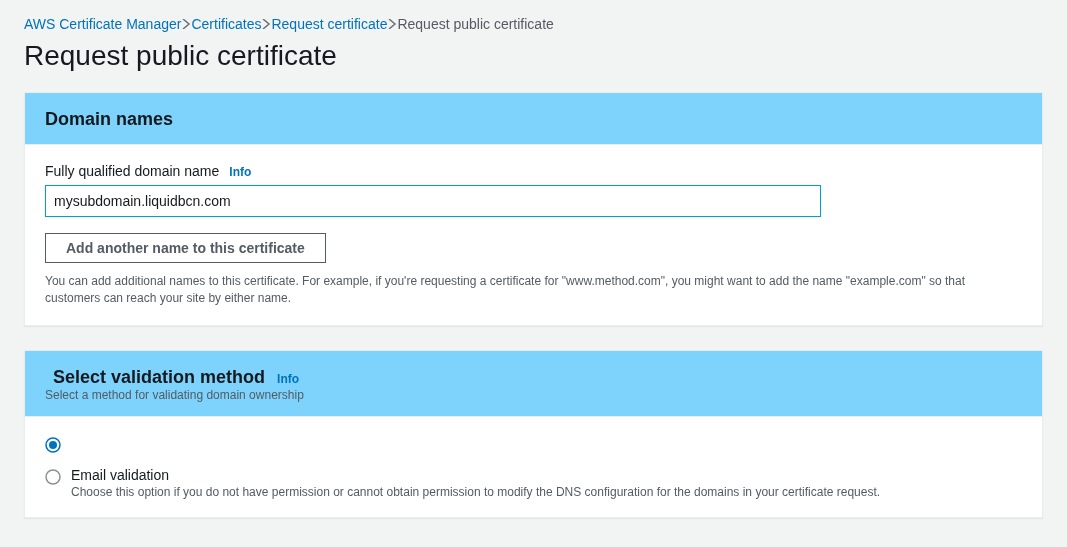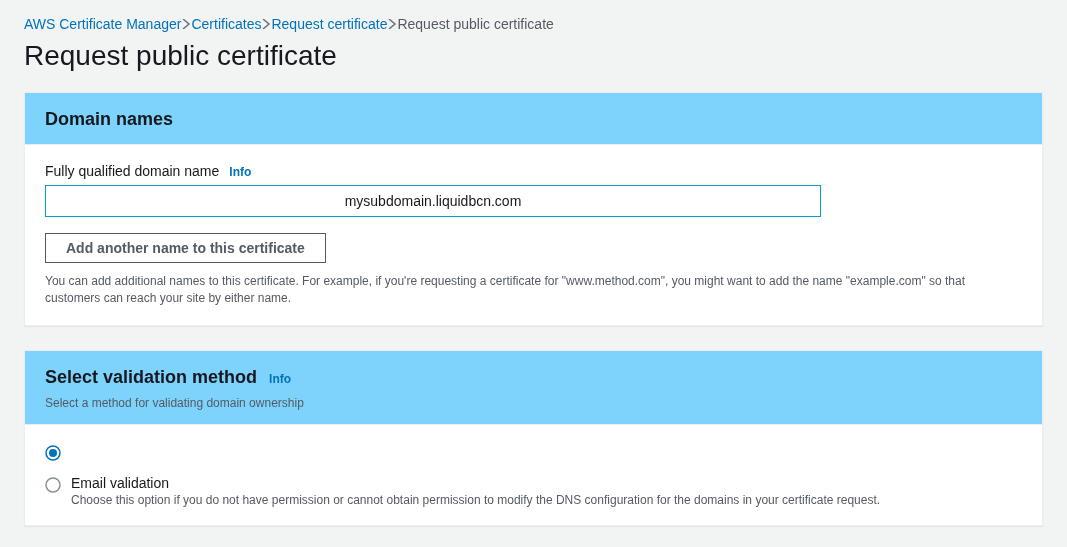--- a/index.html
+++ b/index.html
@@ -40,21 +40,21 @@
     background: #7dd3fc;
   }
   .panel-title {
     font-size: 18px;
     font-weight: 700;
     color: #16191f;
   }
   .panel-subtext {
     font-size: 12px;
     color: #545b64;
-    margin-top: 8px;
+    margin-top: 0;
   }
   .panel-body { padding: 18px 20px 18px 20px; }
   .field-label {
     font-size: 14px;
     color: #16191f;
     margin-bottom: 6px;
     display: flex;
     align-items: baseline;
     gap: 10px;
   }
@@ -66,21 +66,20 @@
   }
   .text-input {
     width: 776px;
     max-width: 100%;
     height: 32px;
     border: 1px solid #00a1c9;
     padding: 4px 8px;
     font-size: 14px;
     color: #16191f;
     outline: none;
-    text-align: center;
   }
   .btn {
     display: inline-block;
     border: 1px solid #545b64;
     background: #fff;
     color: #545b64;
     font-weight: 700;
     font-size: 14px;
     padding: 6px 20px;
     cursor: pointer;
@@ -144,21 +143,21 @@
       <input type="text" class="text-input" value="mysubdomain.liquidbcn.com" style="">
       <div>
         <button class="btn">Add another name to this certificate</button>
       </div>
       <div class="help-text">You can add additional names to this certificate. For example, if you're requesting a certificate for "www.method.com", you might want to add the name "example.com" so that customers can reach your site by either name.</div>
     </div>
   </section>
 
   <section class="panel">
     <div class="panel-header">
-      <div style="display:flex; align-items:baseline; gap:12px;">
+      <div style="display:flex; align-items:baseline; gap:12px;margin-left:8px;">
         <span class="panel-title">Select validation method</span>
         <a href="#" class="info-link">Info</a>
       </div>
       <div class="panel-subtext">Select a method for validating domain ownership</div>
     </div>
     <div class="panel-body-radios">
 
       <label class="radio-option">
         <svg class="radio-svg" viewBox="0 0 16 16">
           <circle cx="8" cy="8" r="7" fill="none" stroke="#0073bb" stroke-width="1.5"></circle>

